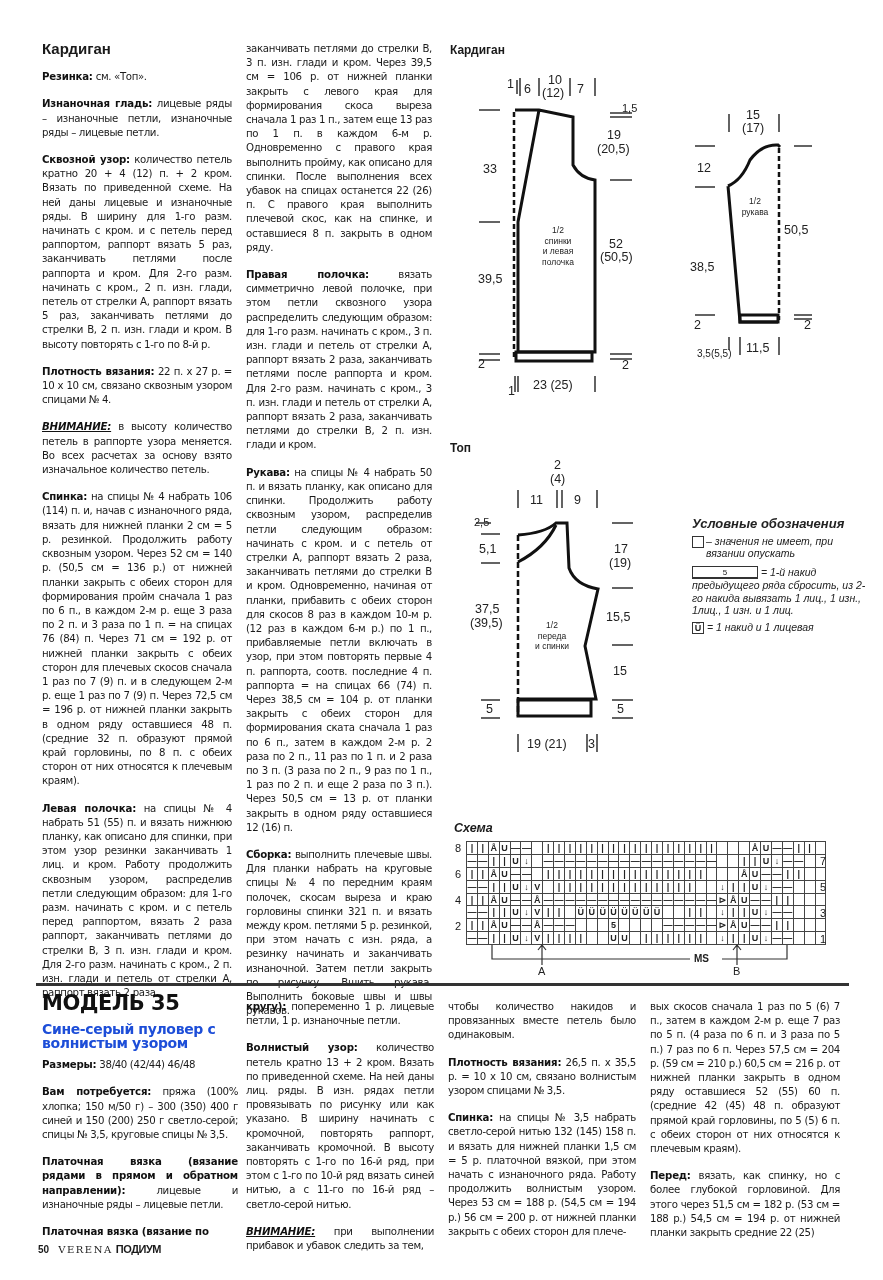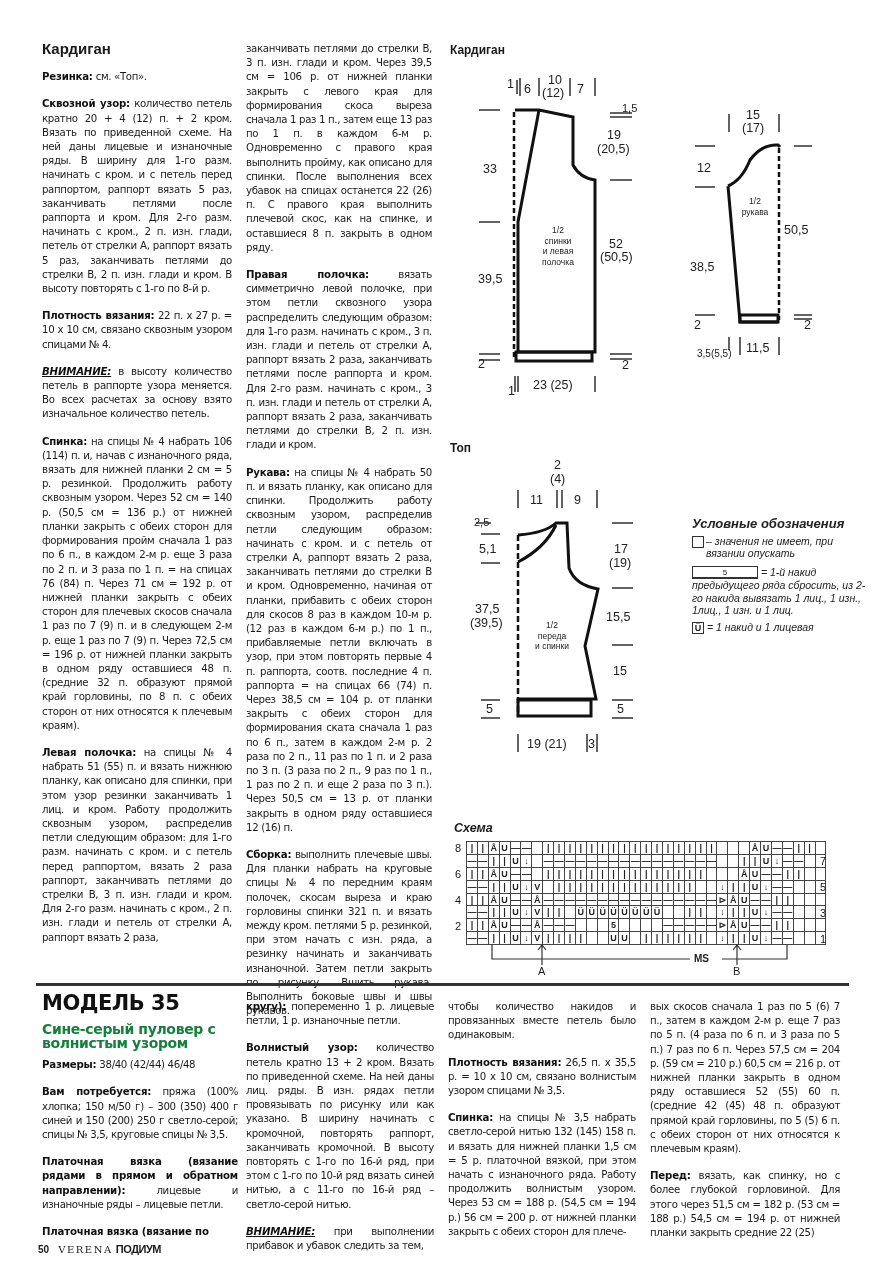--- a/index.html
+++ b/index.html
@@ -21,33 +21,34 @@
   .legend .lt { font-weight: bold; font-size: 13px; margin-bottom: 4px; }
   .legend .row { position: relative; }
 
   .chart-title { position: absolute; left: 454px; top: 821px; font-family: "Liberation Sans", sans-serif; font-style: italic; font-weight: bold; font-size: 12.5px; }
   .grid { position: absolute; left: 466px; top: 841px; display: grid; grid-template-columns: repeat(33, 10.9px); grid-auto-rows: 12.9px; border-top: 1px solid #444; border-left: 1px solid #444; }
   .cell { border-right: 1px solid #444; border-bottom: 1px solid #444; font-family: "Liberation Sans", sans-serif; font-size: 9px; line-height: 12px; text-align: center; font-weight: bold; color: #222; overflow: hidden; }
   .rownum { position: absolute; font-family: "Liberation Sans", sans-serif; font-size: 11px; }
 
   .rule { position: absolute; left: 36px; top: 983px; width: 813px; height: 3px; background: #333; }
   .model-title { font-size: 21px; font-weight: bold; letter-spacing: -0.5px; margin-bottom: 12px; color: #111; }
-  .model-sub { font-size: 14px; line-height: 14px; font-weight: bold; margin-bottom: 8px; color: #15803d; }
+  .model-sub { font-size: 14px; line-height: 14px; font-weight: bold; margin-bottom: 8px; color: #1d4ed8; }
   .footer { position: absolute; left: 24px; top: 1243px; font-size: 10px; margin-left: 14px; }
   .footer .pg { font-weight: bold; margin-right: 6px; font-family: "Liberation Sans", sans-serif; }
   .footer .brand { font-family: "DejaVu Serif", serif; letter-spacing: 1.5px; font-size: 10px; }
   .footer .mag { font-family: "Liberation Sans", sans-serif; font-weight: bold; font-size: 11px; letter-spacing: -0.5px; }
 </style>
 </head>
 <body>
 
 <div class="col" style="left:42px; top:42px; width:190px;">
   <h2 class="sec">Кардиган</h2>
   <div id="c1">
       <p><b>Резинка:</b><span> см. «Топ».</span></p>
+      <p><b>Изнаночная гладь:</b><span> лицевые ряды – изнаночные петли, изнаночные ряды – лицевые петли.</span></p>
       <p><b>Сквозной узор:</b><span> количество петель кратно 20 + 4 (12) п. + 2 кром. Вязать по приведенной схеме. На ней даны лицевые и изнаночные ряды. В ширину для 1-го разм. начинать с кром. и с петель перед раппортом, раппорт вязать 5 раз, заканчивать петлями после раппорта и кром. Для 2-го разм. начинать с кром., 2 п. изн. глади, петель от стрелки А, раппорт вязать 5 раз, заканчивать петлями до стрелки В, 2 п. изн. глади и кром. В высоту повторять с 1-го по 8-й р.</span></p>
       <p><b>Плотность вязания:</b><span> 22 п. х 27 р. = 10 х 10 см, связано сквозным узором спицами № 4.</span></p>
       <p><b class="warn">ВНИМАНИЕ:</b><span> в высоту количество петель в раппорте узора меняется. Во всех расчетах за основу взято изначальное количество петель.</span></p>
       <p><b>Спинка:</b><span> на спицы № 4 набрать 106 (114) п. и, начав с изнаночного ряда, вязать для нижней планки 2 см = 5 р. резинкой. Продолжить работу сквозным узором. Через 52 см = 140 р. (50,5 см = 136 р.) от нижней планки закрыть с обеих сторон для формирования пройм сначала 1 раз по 6 п., в каждом 2-м р. еще 3 раза по 2 п. и 3 раза по 1 п. = на спицах 76 (84) п. Через 71 см = 192 р. от нижней планки закрыть с обеих сторон для плечевых скосов сначала 1 раз по 7 (9) п. и в следующем 2-м р. еще 1 раз по 7 (9) п. Через 72,5 см = 196 р. от нижней планки закрыть в одном ряду оставшиеся 48 п. (средние 32 п. образуют прямой край горловины, по 8 п. с обеих сторон от них относятся к плечевым краям).</span></p>
       <p><b>Левая полочка:</b><span> на спицы № 4 набрать 51 (55) п. и вязать нижнюю планку, как описано для спинки, при этом узор резинки заканчивать 1 лиц. и кром. Работу продолжить сквозным узором, распределив петли следующим образом: для 1-го разм. начинать с кром. и с петель перед раппортом, вязать 2 раза раппорт, заканчивать петлями до стрелки В, 3 п. изн. глади и кром. Для 2-го разм. начинать с кром., 2 п. изн. глади и петель от стрелки А, раппорт вязать 2 раза,</span></p>
     </div>
 </div>
 <div class="col" style="left:246px; top:42px; width:186px;">
   <div id="c2">
       <p><span>заканчивать петлями до стрелки В, 3 п. изн. глади и кром. Через 39,5 см = 106 р. от нижней планки закрыть с левого края для формирования скоса выреза сначала 1 раз 1 п., затем еще 13 раз по 1 п. в каждом 6-м р. Одновременно с правого края выполнить пройму, как описано для спинки. После выполнения всех убавок на спицах останется 22 (26) п. С правого края выполнить плечевой скос, как на спинке, и оставшиеся 8 п. закрыть в одном ряду.</span></p>

